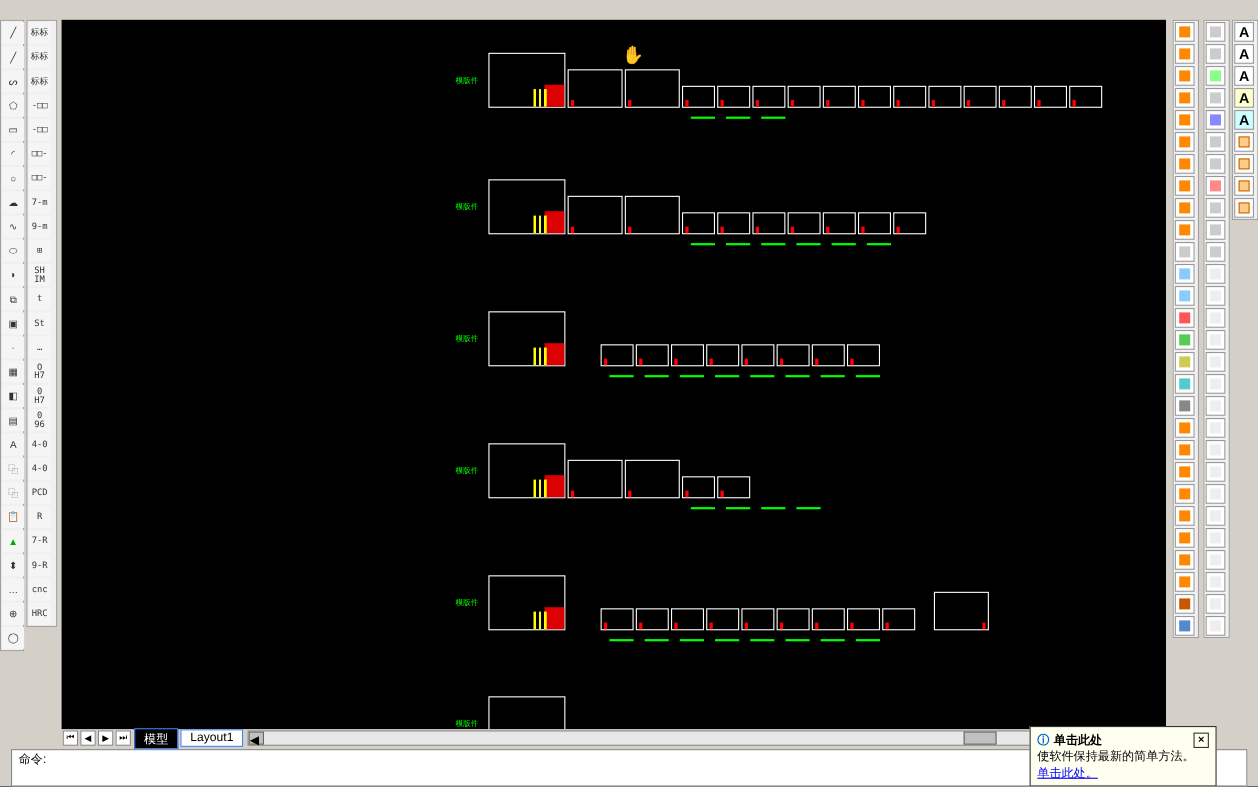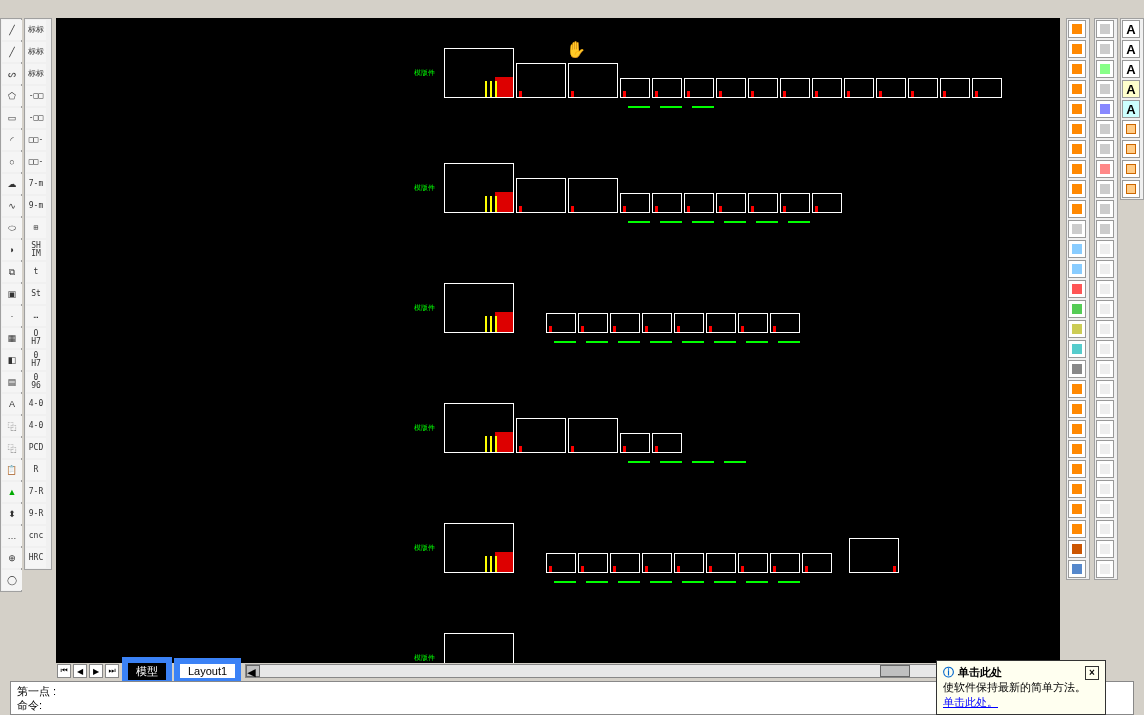--- a/index.html
+++ b/index.html
@@ -27,21 +27,21 @@
 .box-md { width:50px; height:35px; border:1px solid #fff; margin-right:2px; position:relative; }
 .box-sm { width:30px; height:20px; border:1px solid #fff; margin-right:2px; position:relative; }
 .red-fill { position:absolute; bottom:0; right:0; width:18px; height:20px; background:#d00; }
 .red-bar { position:absolute; bottom:0; left:2px; width:3px; height:6px; background:#f00; }
 .yel-det { position:absolute; bottom:0; left:40px; width:12px; height:16px; background:linear-gradient(90deg,#ff0 0%,#ff0 20%,transparent 20%,transparent 40%,#ff0 40%,#ff0 60%,transparent 60%,transparent 80%,#ff0 80%); }
 .grn-line { position:absolute; bottom:-10px; left:4px; height:2px; background:#0f0; }
 
 
 #tabs { position:absolute; left:56px; right:84px; bottom:36px; height:16px; background:#d4d0c8; display:flex; align-items:center; font-size:11px; }
 #tabs .nav { width:14px; height:14px; border:1px solid #888; margin:0 1px; display:flex; align-items:center; justify-content:center; cursor:pointer; font-size:8px; background:#fff; }
-#tabs .tab { padding:1px 8px; border:6px solid #3b82f6; background:#fff; cursor:pointer; margin-left:2px; font-size:11px; }
+#tabs .tab { padding:1px 8px; border:1px solid #3b82f6; background:#fff; cursor:pointer; margin-left:2px; font-size:11px; }
 #tabs .tab.active { background:#000; color:#fff; }
 #tabs .scroll-track { flex:1; height:14px; border:1px solid #888; background:#e8e8e8; margin-left:4px; position:relative; }
 #tabs .scroll-thumb { position:absolute; height:12px; background:#c0c0c0; border:1px solid #666; top:0; }
 
 
 #cmd { position:absolute; left:10px; right:10px; bottom:0; height:34px; background:#fff; border:1px solid #888; padding:2px 6px; font-size:11px; line-height:14px; }
 
 
 #notif { position:absolute; right:38px; bottom:0; width:170px; background:#fffff0; border:1px solid #333; padding:4px 6px; font-size:11px; z-index:10; }
 #notif .hdr { display:flex; align-items:center; font-weight:bold; }
@@ -525,21 +525,20 @@
   <div class="nav">⏭</div>
   <div class="tab active">模型</div>
   <div class="tab">Layout1</div>
   <div class="scroll-track">
     <div class="scroll-thumb" style="left:78%;width:30px"></div>
     <div class="scroll-thumb" style="left:0;width:14px">◀</div>
   </div>
 </div>
 
 <div id="cmd">
-  <div>第一点 :</div>
   <div>命令:</div>
 </div>
 
 <div id="notif">
   <div class="hdr">
     <span style="color:#06c;margin-right:4px">ⓘ</span>
     <span>单击此处</span>
     <span class="close">×</span>
   </div>
   <div>使软件保持最新的简单方法。</div>

